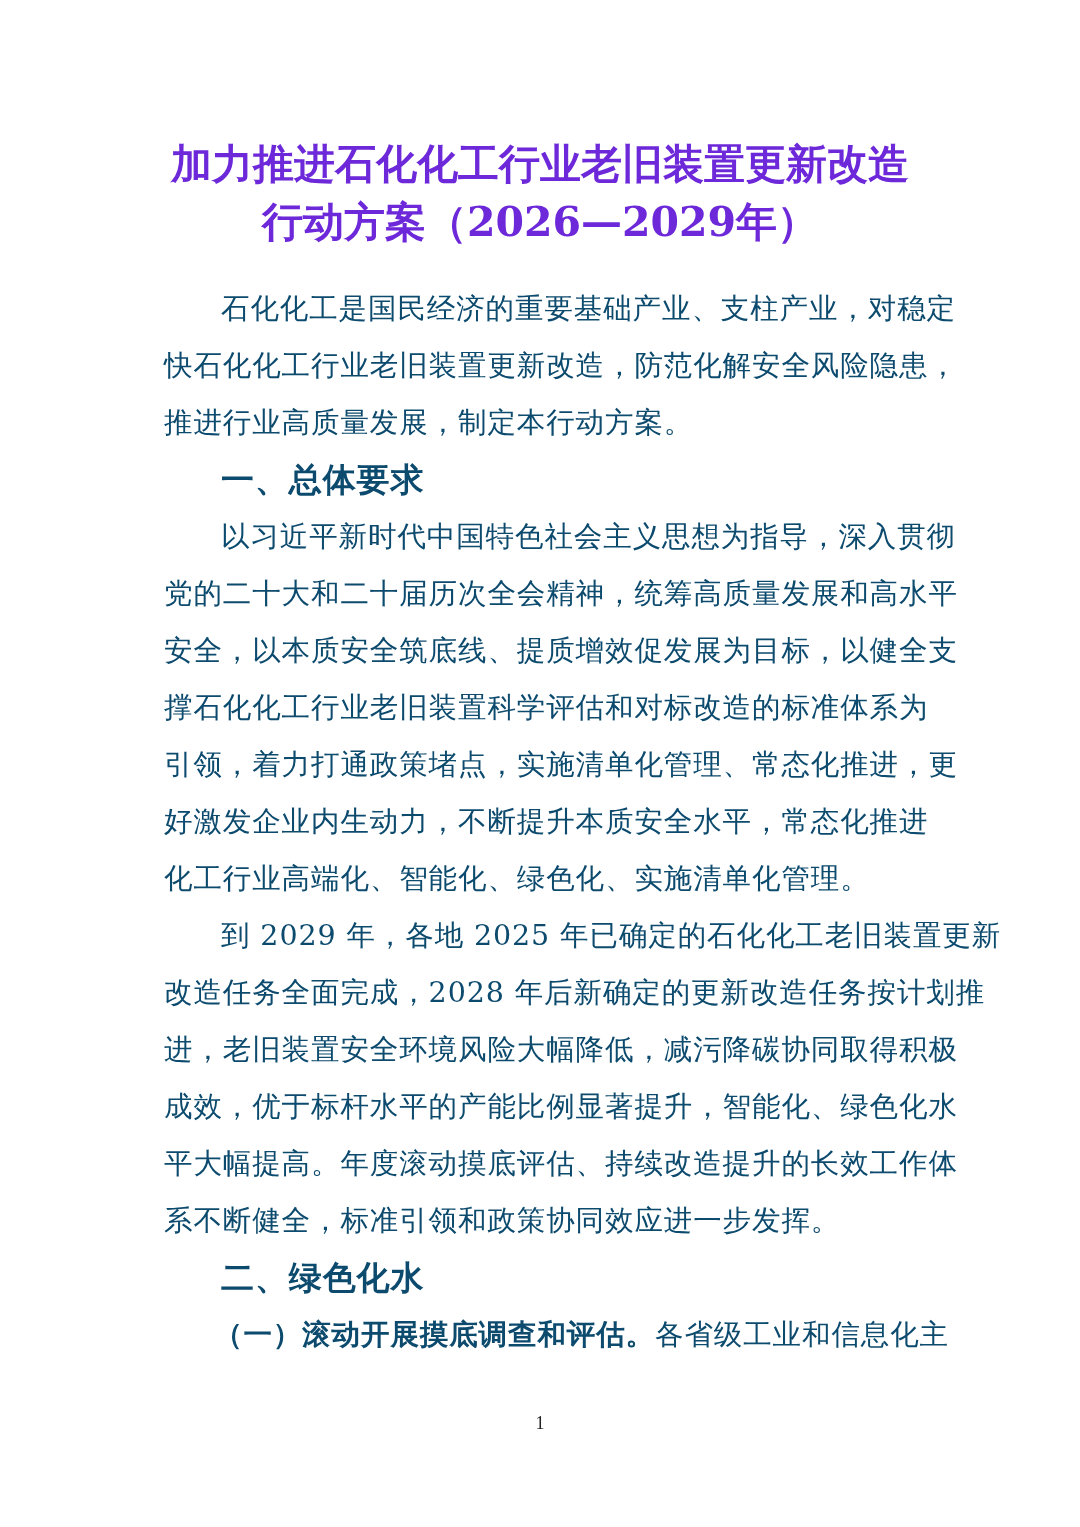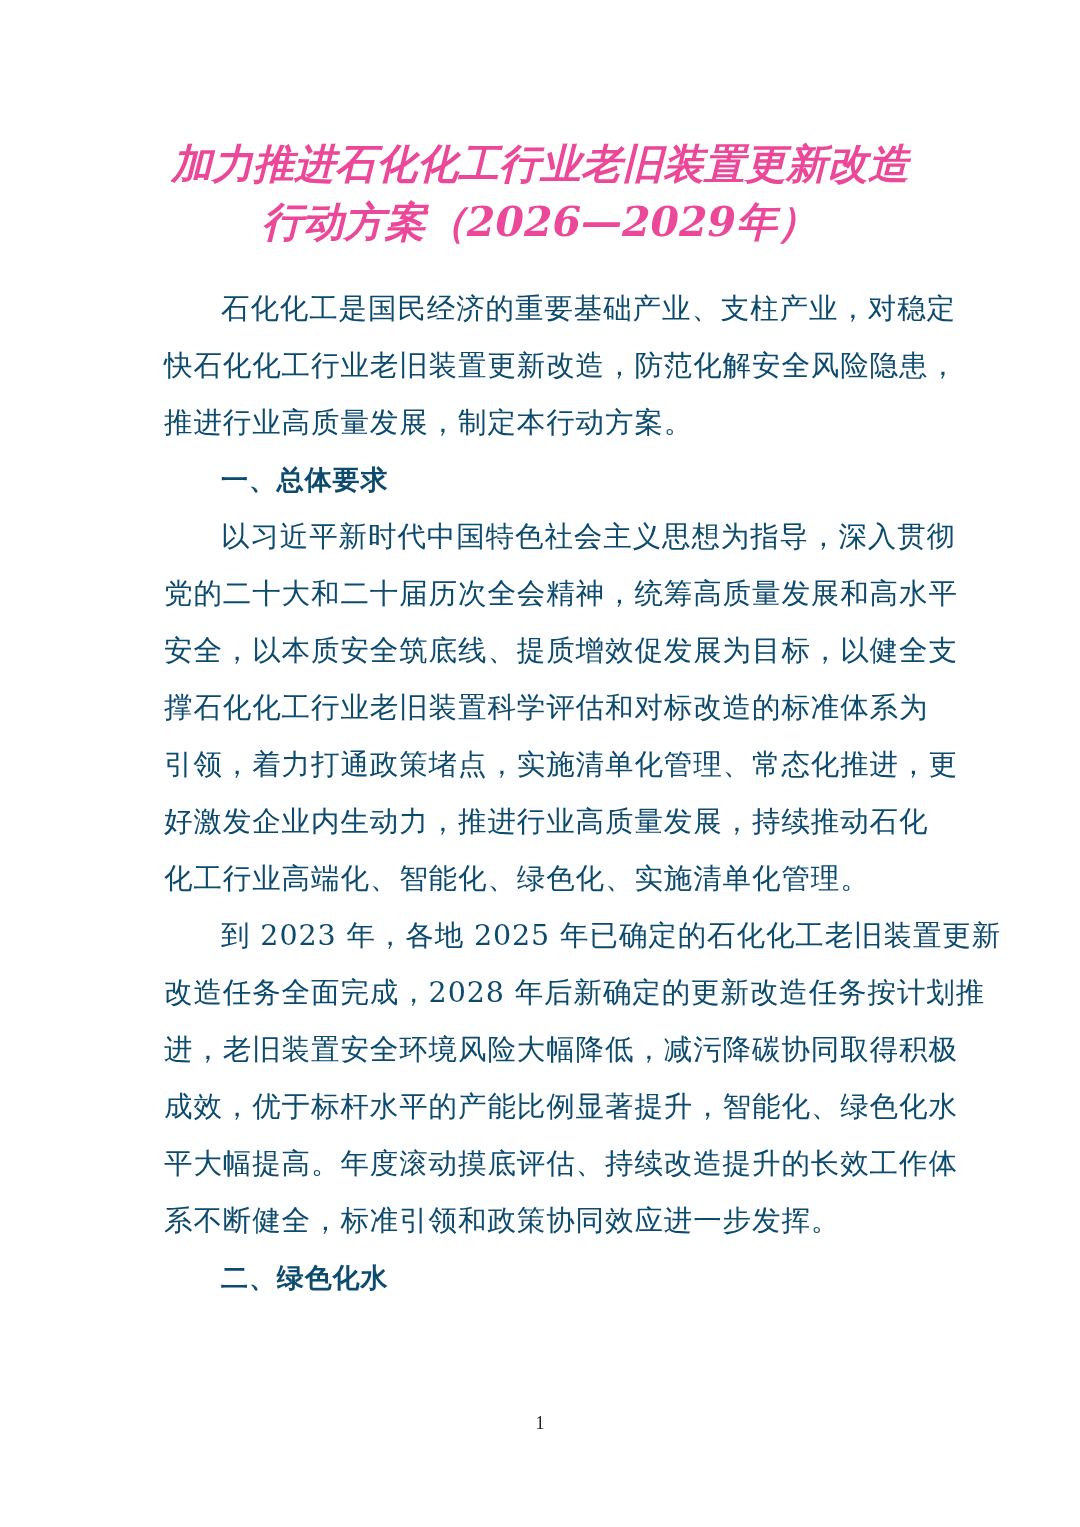--- a/index.html
+++ b/index.html
@@ -25,22 +25,21 @@
     .title {
       position: absolute;
       left: 0;
       width: 1080px;
       text-align: center;
       font-family: "DejaVu Serif", "Liberation Serif", serif;
       font-weight: bold;
       font-size: 41px;
       line-height: 56px;
       letter-spacing: 0px;
-      color: #ec4899;
-      font-style: italic;
+      color: #6d28d9;
     }
     .title-line-1 { top: 136px; }
     .title-line-2 { top: 194px; }
 
     .body {
       position: absolute;
       left: 164px;
       width: 756px;
       top: 280px;
     }
@@ -50,21 +49,21 @@
       line-height: 57px;
       white-space: nowrap;
       font-family: "DejaVu Serif", "Liberation Serif", serif;
       color: #0c4a6e;
       letter-spacing: 0.9px;
     }
     .indent { padding-left: 57px; }
     .heading {
       font-family: "DejaVu Sans", "Liberation Sans", sans-serif;
       font-weight: bold;
-      font-size: 27px;
+      font-size: 33px;
     }
     .subhead-bold {
       font-family: "DejaVu Serif", "Liberation Serif", serif;
       font-weight: bold;
     }
     .page-number {
       position: absolute;
       top: 1413px;
       left: 0;
       width: 1080px;
@@ -91,33 +90,36 @@
     </div>
 
     <div class="line indent heading">一、总体要求</div>
 
     <div>
       <div class="line indent">以习近平新时代中国特色社会主义思想为指导，深入贯彻</div>
       <div class="line">党的二十大和二十届历次全会精神，统筹高质量发展和高水平</div>
       <div class="line">安全，以本质安全筑底线、提质增效促发展为目标，以健全支</div>
       <div class="line">撑石化化工行业老旧装置科学评估和对标改造的标准体系为</div>
       <div class="line">引领，着力打通政策堵点，实施清单化管理、常态化推进，更</div>
-      <div class="line">好激发企业内生动力，推进行业高质量发展，持续推动石化</div>
+      <div class="line">好激发企业内生动力，不断提升本质安全水平，常态化推进</div>
       <div class="line">化工行业高端化、智能化、绿色化、实施清单化管理。</div>
     </div>
 
     <div>
-      <div class="line indent">到 2023 年，各地 2025 年已确定的石化化工老旧装置更新</div>
+      <div class="line indent">到 2029 年，各地 2025 年已确定的石化化工老旧装置更新</div>
       <div class="line">改造任务全面完成，2028 年后新确定的更新改造任务按计划推</div>
       <div class="line">进，老旧装置安全环境风险大幅降低，减污降碳协同取得积极</div>
       <div class="line">成效，优于标杆水平的产能比例显著提升，智能化、绿色化水</div>
       <div class="line">平大幅提高。年度滚动摸底评估、持续改造提升的长效工作体</div>
       <div class="line">系不断健全，标准引领和政策协同效应进一步发挥。</div>
     </div>
 
     <div class="line indent heading">二、绿色化水</div>
 
+    <div class="line indent" style="padding-left:50px;">
+      <span class="subhead-bold">（一）滚动开展摸底调查和评估。</span><span>各省级工业和信息化主</span>
+    </div>
 
   </div>
 
   <div class="page-number">1</div>
 
 </div>
 
 </body></html>

